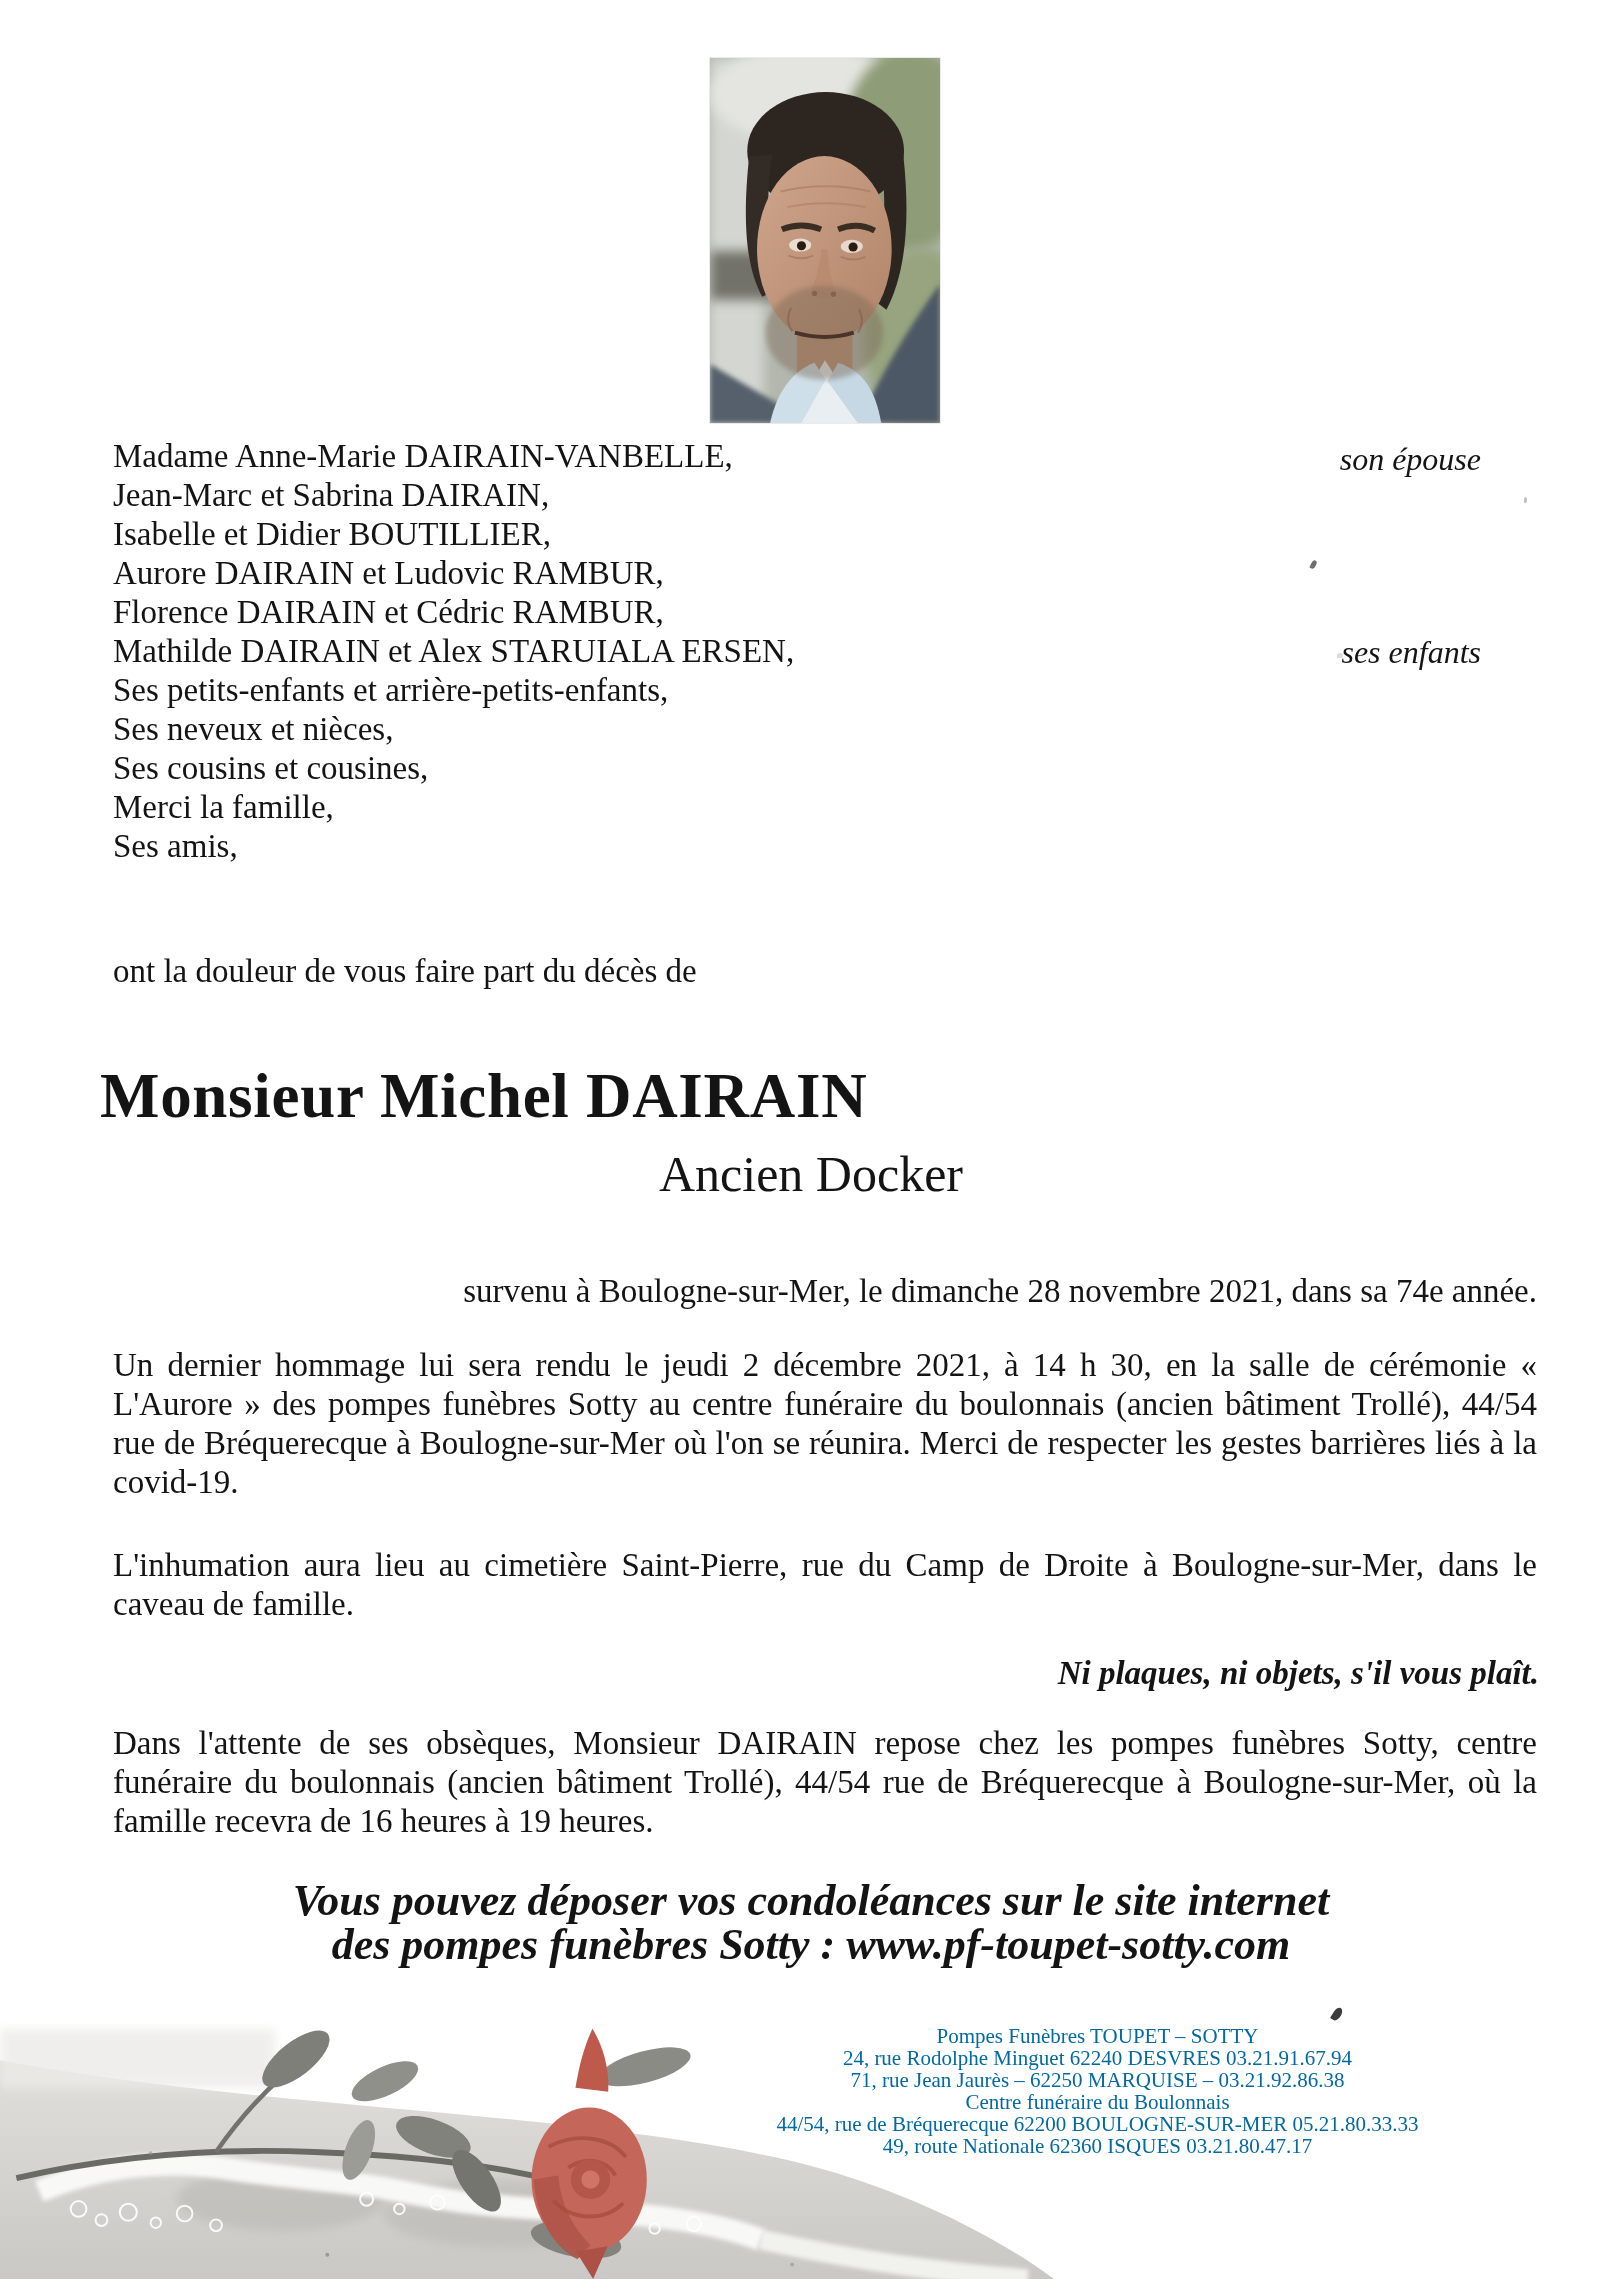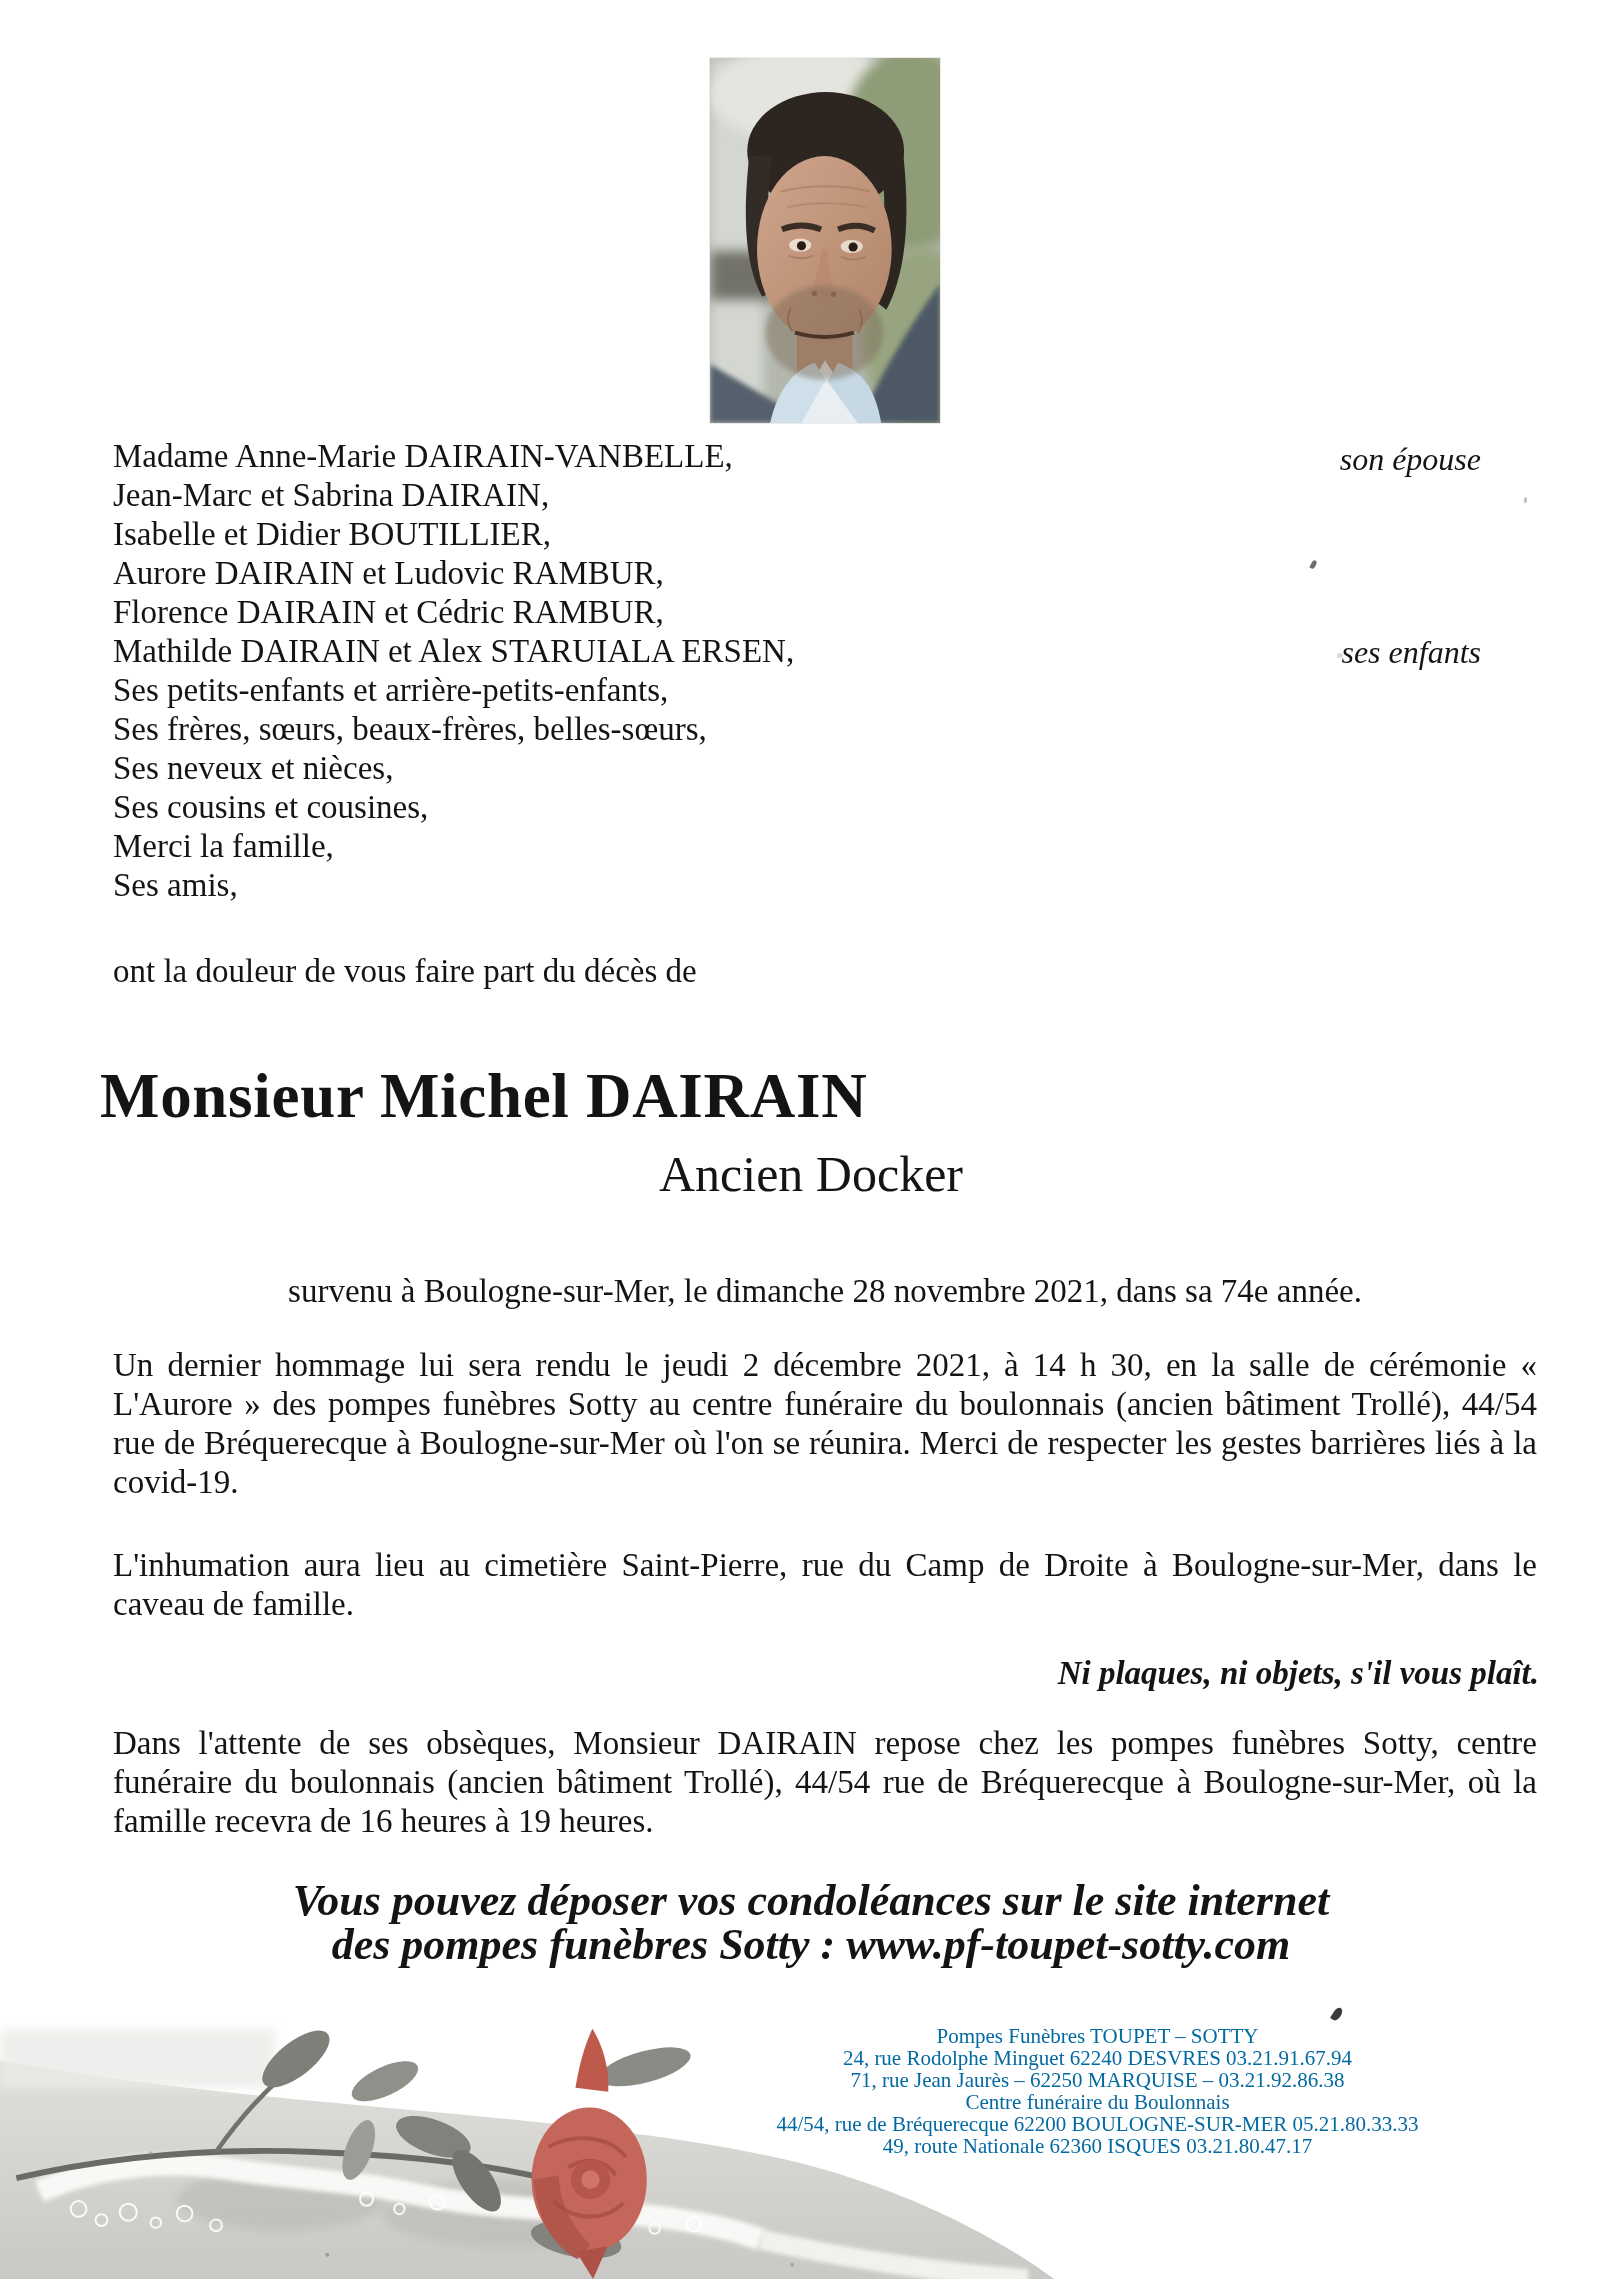--- a/index.html
+++ b/index.html
@@ -15,21 +15,21 @@
   .names{position:absolute;left:113px;top:437px;font-size:33px;line-height:39px;white-space:nowrap;}
   .side-label{position:absolute;left:1244px;width:237px;text-align:right;
               font-style:italic;font-size:32px;line-height:39px;}
   .side-label.spouse{top:440px;}
   .side-label.children{top:633px;}
   .announce{position:absolute;left:113px;top:953px;font-size:33px;}
   .title{position:absolute;left:100px;width:1422px;top:1060px;text-align:left;
          font-size:63px;font-weight:bold;letter-spacing:0.7px;}
   .subtitle{position:absolute;left:100px;width:1422px;top:1145px;text-align:center;font-size:50px;}
   .para{position:absolute;left:113px;width:1424px;font-size:33px;line-height:39px;text-align:justify;}
-  .p-death{top:1272px;text-align:center;}
+  .p-death{top:1272px;text-align:right;}
   .p-ceremony{top:1346px;}
   .p-burial{top:1546px;}
   .plea{position:absolute;left:113px;width:1426px;top:1655px;text-align:right;
         font-weight:bold;font-style:italic;font-size:33px;}
   .p-repose{top:1724px;}
   .condo{position:absolute;left:100px;width:1422px;text-align:center;
          font-weight:bold;font-style:italic;font-size:44px;}
   .condo.l1{top:1875px;}
   .condo.l2{top:1919px;}
   .footer{position:absolute;left:655px;width:885px;top:2025px;text-align:center;
@@ -108,21 +108,20 @@
   </div>
 
   <div class="names">
     <div>Madame Anne-Marie DAIRAIN-VANBELLE,</div>
     <div>Jean-Marc et Sabrina DAIRAIN,</div>
     <div>Isabelle et Didier BOUTILLIER,</div>
     <div>Aurore DAIRAIN et Ludovic RAMBUR,</div>
     <div>Florence DAIRAIN et Cédric RAMBUR,</div>
     <div>Mathilde DAIRAIN et Alex STARUIALA ERSEN,</div>
     <div>Ses petits-enfants et arrière-petits-enfants,</div>
-    <div>Ses frères, sœurs, beaux-frères, belles-sœurs,</div>
     <div>Ses neveux et nièces,</div>
     <div>Ses cousins et cousines,</div>
     <div>Merci la famille,</div>
     <div>Ses amis,</div>
   </div>
 
   <div class="side-label spouse">son épouse</div>
   <div class="side-label children">ses enfants</div>
 
   <div class="announce">ont la douleur de vous faire part du décès de</div>

